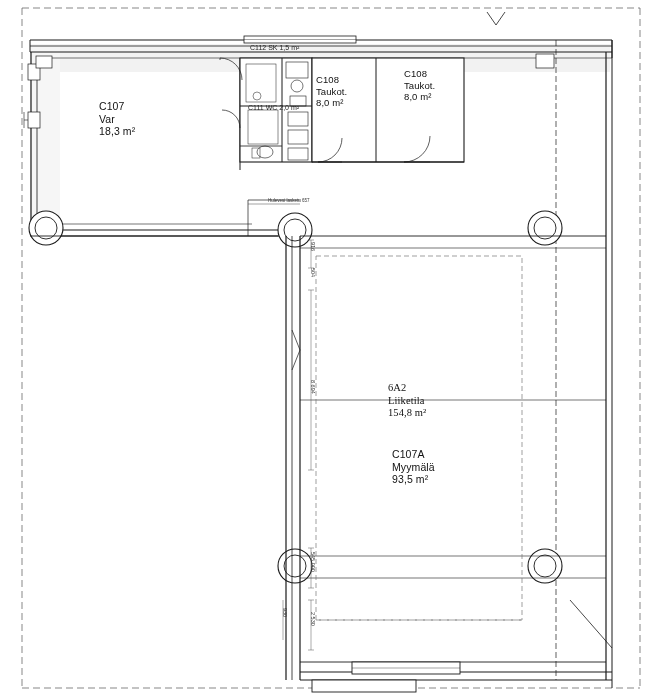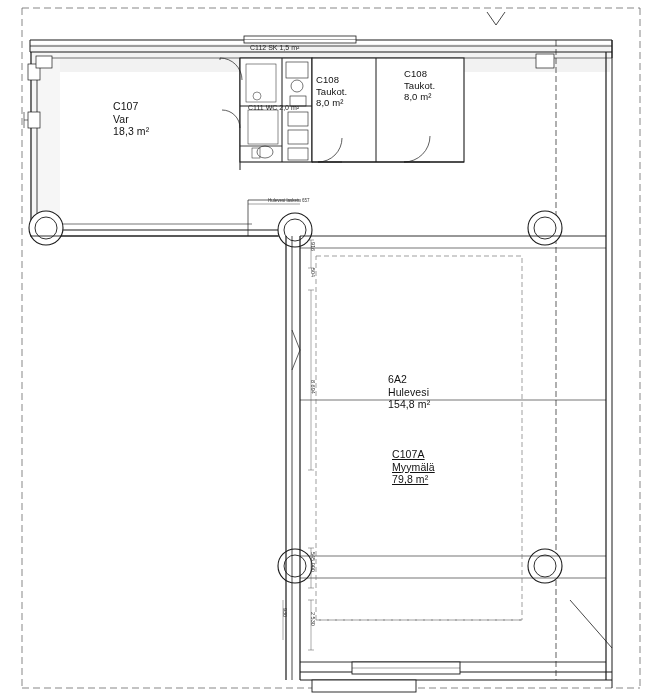--- a/index.html
+++ b/index.html
@@ -236,21 +236,21 @@
       <line x1="308" y1="600" x2="314" y2="600"></line>
       <line x1="308" y1="650" x2="314" y2="650"></line>
       <line x1="283" y1="600" x2="283" y2="640"></line>
     </g>
 
     <g stroke="#444444" fill="none" stroke-width="0.5">
       <line x1="248" y1="204" x2="300" y2="204"></line>
     </g>
   </svg>
 
-  <div class="room-label" style="left:113px; top:100px;">
+  <div class="room-label" style="left:99px; top:100px;">
     <span class="ln">C107</span>
     <span class="ln">Var</span>
     <span class="ln">18,3 m²</span>
   </div>
 
   <div class="tiny-label" style="left:250px; top:44px;">
     <span class="ln">C112</span>
     <span class="ln">SK</span>
     <span class="ln">1,5 m²</span>
   </div>
@@ -266,30 +266,30 @@
     <span class="ln">Taukot.</span>
     <span class="ln">8,0 m²</span>
   </div>
 
   <div class="room-label" style="left:404px; top:68px; font-size:9.5px; line-height:11.5px;">
     <span class="ln">C108</span>
     <span class="ln">Taukot.</span>
     <span class="ln">8,0 m²</span>
   </div>
 
-  <div class="room-label" style="left:388px; top:373px;">
+  <div class="room-label" style="left:388px; top:382px;font-family:Liberation Serif, serif;">
     <span class="ln">6A2</span>
-    <span class="ln">Hulevesi</span>
+    <span class="ln">Liiketila</span>
     <span class="ln">154,8 m²</span>
   </div>
 
-  <div class="room-label" style="left:392px; top:448px;text-decoration:underline;">
+  <div class="room-label" style="left:392px; top:448px;">
     <span class="ln">C107A</span>
     <span class="ln">Myymälä</span>
-    <span class="ln">79,8 m²</span>
+    <span class="ln">93,5 m²</span>
   </div>
 
   <div class="micro-label" style="left:268px; top:198px;">Hulevesi lasketu 657</div>
 
   <div class="dim-label" style="left:316px; top:242px; transform: rotate(90deg);">916</div>
   <div class="dim-label" style="left:316px; top:380px; transform: rotate(90deg);">8 694</div>
   <div class="dim-label" style="left:316px; top:552px; transform: rotate(90deg);">545 000</div>
   <div class="dim-label" style="left:316px; top:612px; transform: rotate(90deg);">2 530</div>
   <div class="dim-label" style="left:288px; top:608px; transform: rotate(90deg);">930</div>
   <div class="dim-label" style="left:316px; top:268px; transform: rotate(90deg);">504</div>

